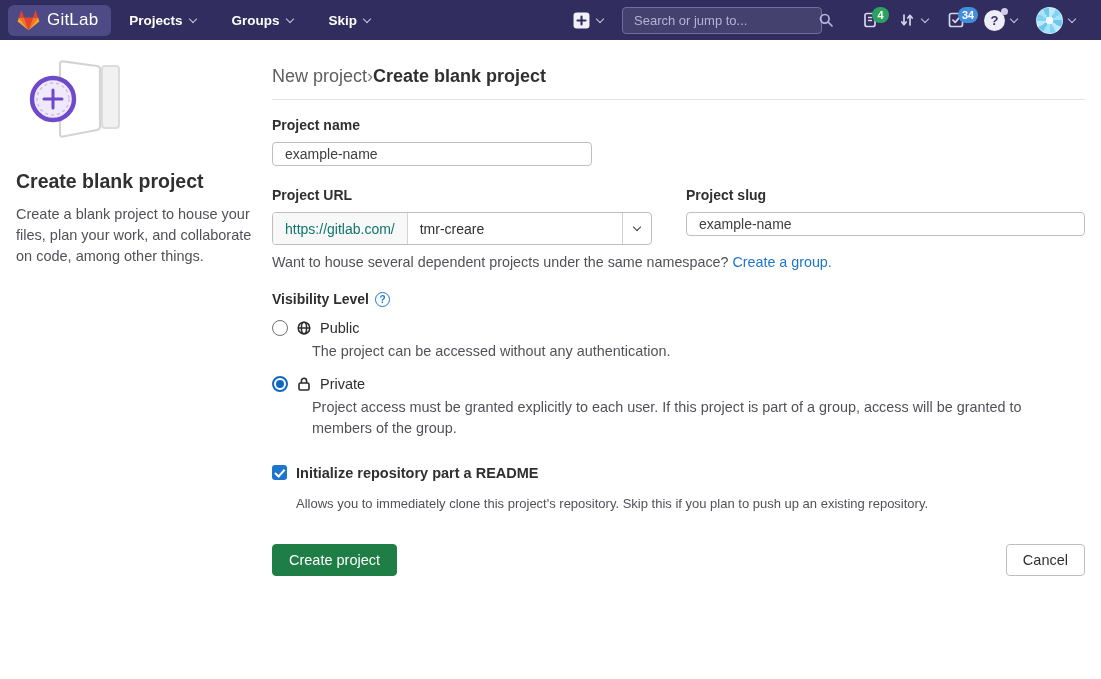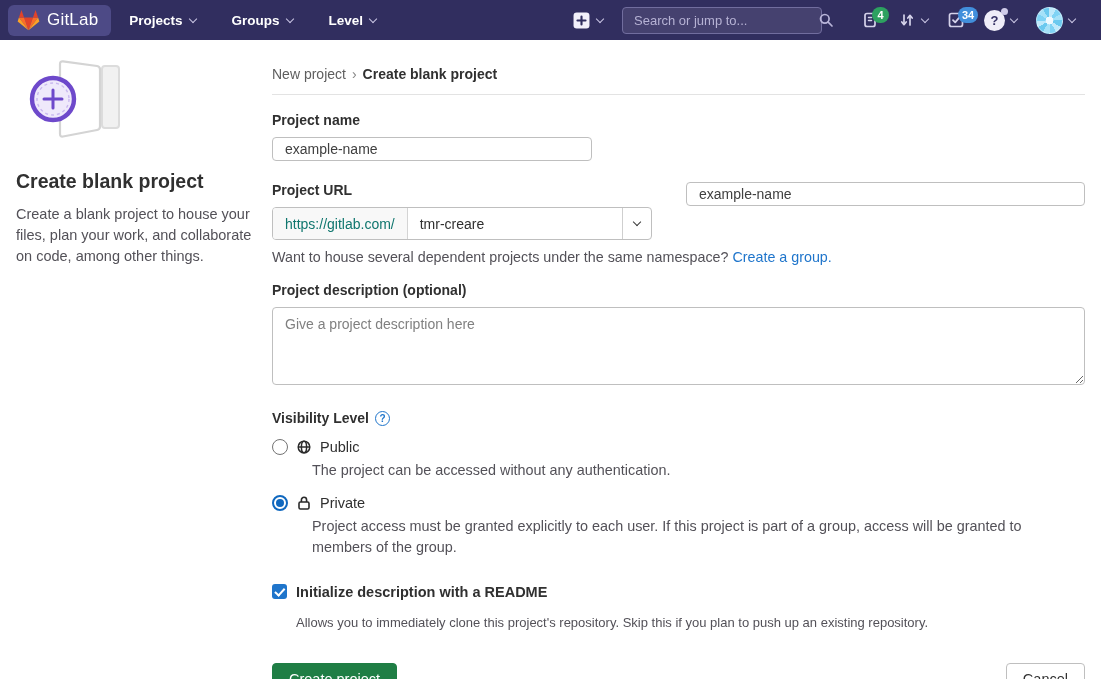--- a/index.html
+++ b/index.html
@@ -41,21 +41,21 @@
   .content{display:flex;padding:10px 16px 0}
   .sidebar{width:256px;flex-shrink:0;padding-right:14px}
   .main{flex:1;min-width:0}
 
   
   .illustration{margin:2px 0 0 2px}
   .sidebar-title{font-size:19.5px;font-weight:700;color:var(--text_dark);margin:20px 0 11px}
   .sidebar-desc{font-size:14.5px;color:var(--text_gray);line-height:1.45}
 
   
-  .breadcrumb{display:flex;gap:6px;margin:16px 0 12px;font-size:14px}
+  .breadcrumb{display:flex;gap:0;margin:16px 0 12px;font-size:18px}
   .breadcrumb .parent{color:#5e5e5e;cursor:pointer}
   .breadcrumb .sep{color:#868686}
   .breadcrumb .current{color:var(--text_dark);font-weight:600}
   .divider{border:none;border-top:1px solid #e3e3e3;margin:0 0 17px}
 
   
   .form-label{display:flex;align-items:center;gap:6px;font-size:14px;font-weight:600;color:var(--text_dark);margin-bottom:9px}
   .text-input{height:24px;border:1px solid #bfbfbf;border-radius:4px;padding:0 12px;font-size:14px;color:#404040;font-family:inherit;width:100%;outline:none;background:#fff}
   .name-wrap{width:320px}
   .url-row{display:flex;gap:34px;margin-top:21px}
@@ -113,21 +113,21 @@
   <div class="nav-menu">
     <div class="nav-item">
       <span>Projects</span>
       <span class="chev"></span>
     </div>
     <div class="nav-item">
       <span>Groups</span>
       <span class="chev"></span>
     </div>
     <div class="nav-item">
-      <span>Level</span>
+      <span>Skip</span>
       <span class="chev"></span>
     </div>
   </div>
 
   <div class="nav-right">
     <div class="plus-wrap">
       <span style="display:flex">
         <svg width="17" height="17" viewBox="0 0 16 16">
           <rect x="0.5" y="0.5" width="15" height="15" rx="3" fill="#f2f0fa"></rect>
           <path d="M8 4.2 V11.8 M4.2 8 H11.8" stroke="#312e5f" stroke-width="2" stroke-linecap="round"></path>
@@ -227,33 +227,30 @@
         <label class="form-label">Project URL</label>
         <div class="input-group">
           <span class="url-prefix">https://gitlab.com/</span>
           <span class="namespace-select">tmr-creare</span>
           <span class="caret-box">
             <span class="dark-chev"></span>
           </span>
         </div>
       </div>
       <div class="slug-col">
+        <label class="form-label">Project slug</label>
         <input class="text-input" type="text" value="example-name" style="">
       </div>
     </div>
 
     <p class="hint">
       <span>Want to house several dependent projects under the same namespace?</span>
       <a>Create a group.</a>
     </p>
 
-    <div class="desc-group">
-      <label class="form-label">Project description (optional)</label>
-      <textarea class="desc-textarea" placeholder="Give a project description here" style=""></textarea>
-    </div>
 
     <div class="visibility">
       <div class="form-label" style="margin-bottom:2px">
         <span>Visibility Level</span>
         <span class="help-circle">?</span>
       </div>
 
       <div class="option-block">
         <div class="option-row">
           <span class="radio unselected"></span>
@@ -280,21 +277,21 @@
           </span>
           <span class="opt-name">Private</span>
         </div>
         <p class="opt-desc">Project access must be granted explicitly to each user. If this project is part of a group, access will be granted to members of the group.</p>
       </div>
     </div>
 
     <div>
       <div class="checkbox-row">
         <span class="checkbox"></span>
-        <span class="checkbox-label">Initialize description with a README</span>
+        <span class="checkbox-label">Initialize repository part a README</span>
       </div>
       <p class="checkbox-desc">Allows you to immediately clone this project's repository. Skip this if you plan to push up an existing repository.</p>
     </div>
 
     <div class="actions">
       <button class="btn btn-primary">Create project</button>
       <button class="btn btn-secondary">Cancel</button>
     </div>
 
   </main>

